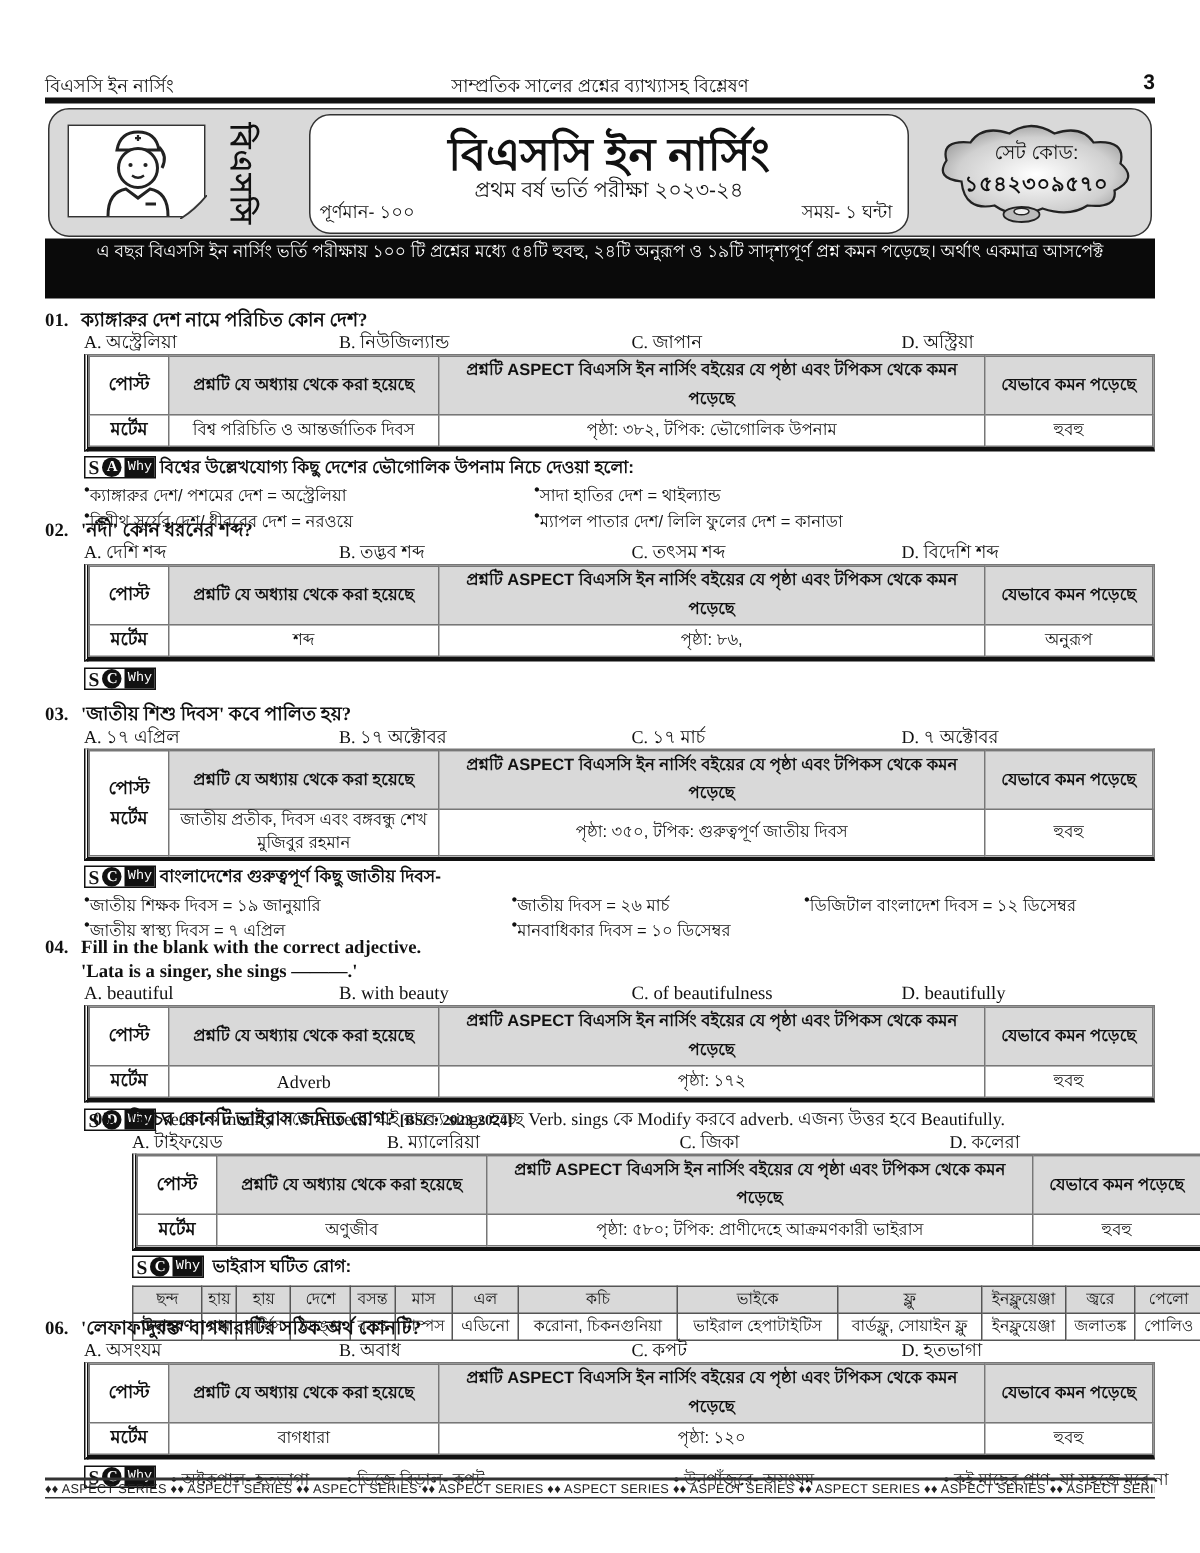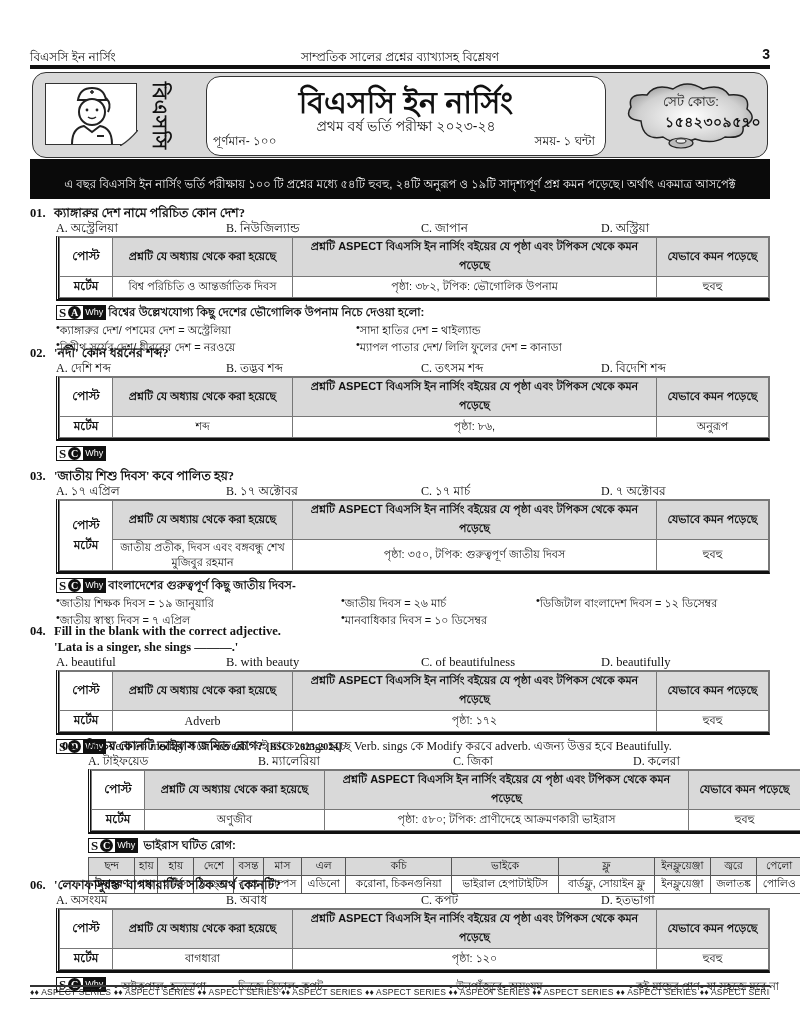--- a/index.html
+++ b/index.html
@@ -17,23 +17,23 @@
   .nurse-card svg { position: absolute; left: 18px; top: 2px; }
   .vertical-brand { position: absolute; left: 113px; top: 6px; width: 30px; height: 74px; font-family: "Liberation Sans", sans-serif; font-weight: bold; font-size: 20px; writing-mode: vertical-rl; text-align: center; letter-spacing: 1px; }
   .title-box { position: absolute; left: 173px; top: 3px; width: 400px; height: 80px; background: #fff; border: 1.5px solid #333; border-radius: 14px; }
   .title-box .title { position: absolute; left: 0; right: 0; top: 2px; text-align: center; font-family: "Liberation Sans", sans-serif; font-size: 30px; font-weight: bold; }
   .title-box .subtitle { position: absolute; left: 0; right: 0; top: 38px; text-align: center; font-family: "Liberation Sans", sans-serif; font-size: 14px; }
   .title-box .marks { position: absolute; left: 6px; bottom: 3px; font-family: "Liberation Sans", sans-serif; font-size: 12px; }
   .title-box .time { position: absolute; right: 10px; bottom: 3px; font-family: "Liberation Sans", sans-serif; font-size: 12px; }
   .cloud { position: absolute; left: 588px; top: 8px; width: 140px; height: 66px; }
   .cloud svg { position: absolute; left: 0; top: 0; }
   .cloud .label { position: absolute; left: 0; right: 0; top: 11px; text-align: center; font-family: "Liberation Sans", sans-serif; font-size: 13px; }
-  .cloud .code { position: absolute; left: 0; right: 0; top: 30px; text-align: right; font-family: "Liberation Sans", sans-serif; font-size: 14px; font-weight: bold; letter-spacing: 0.5px; }
-
-  .notice { position: absolute; left: 30px; top: 159px; width: 740px; height: 40px; background: #0a0a0a; color: #fff; font-family: "Liberation Sans", sans-serif; font-size: 11.5px; text-align: center; line-height: 19px; padding-top: 16px; }
+  .cloud .code { position: absolute; left: 0; right: 0; top: 30px; text-align: center; font-family: "Liberation Sans", sans-serif; font-size: 14px; font-weight: bold; letter-spacing: 0.5px; }
+
+  .notice { position: absolute; left: 30px; top: 159px; width: 740px; height: 40px; background: #0a0a0a; color: #fff; font-family: "Liberation Sans", sans-serif; font-size: 11.5px; text-align: center; line-height: 19px; padding-top: 0; }
 
   .q { position: absolute; left: 30px; width: 740px; }
   .q-head { font-weight: bold; font-size: 12.5px; height: 16px; line-height: 16px; white-space: nowrap; }
   .q-head .num { display: inline-block; width: 24px; }
   .q-head .small { font-size: 10px; }
   .q-sub { font-weight: bold; font-size: 12.5px; margin-left: 24px; line-height: 16px; }
   .opts { position: relative; height: 15px; margin-left: 26px; font-size: 12px; line-height: 15px; }
   .opts span { position: absolute; top: 0; white-space: nowrap; }
   .opts .o0 { left: 0; } .opts .o1 { left: 170px; } .opts .o2 { left: 365px; } .opts .o3 { left: 545px; }
 
@@ -42,21 +42,21 @@
   .pm td, .pm th { border: 1px solid #777; text-align: center; padding: 0 3px; height: 20px; }
   .pm th { background: #d9d9d9; font-weight: bold; }
   .pm td.pm-label { font-weight: bold; font-size: 12px; width: 53px; }
   .pm .c1 { width: 180px; }
   .pm .c3 { width: 112px; }
 
   .why { position: relative; margin-left: 26px; margin-top: 3px; font-size: 11.5px; font-family: "Liberation Sans", sans-serif; line-height: 16px; }
   .badge { display: inline-flex; align-items: center; border: 1.5px solid #111; height: 15px; vertical-align: middle; margin-right: 2px; }
   .badge .s { font-family: "Liberation Serif", serif; font-weight: bold; font-size: 13px; padding: 0 2px; line-height: 13px; }
   .badge .circ { display: inline-block; width: 13px; height: 13px; border-radius: 50%; background: #111; color: #fff; font-family: "Liberation Serif", serif; font-weight: bold; font-size: 10px; text-align: center; line-height: 13px; }
-  .badge .w { background: #111; color: #fff; font-family: Liberation Sans, sans-serif; font-size: 9px; padding: 0 2px; height: 13px; line-height: 13px; margin-left: 2px; }
+  .badge .w { background: #111; color: #fff; font-family: Liberation Mono, monospace; font-size: 9px; padding: 0 2px; height: 13px; line-height: 13px; margin-left: 2px; }
   .why .eng { font-family: "Liberation Serif", serif; font-size: 12px; }
 
   .bullets { position: relative; margin-left: 26px; font-family: "Liberation Sans", sans-serif; font-size: 11px; }
   .bullets .row { position: relative; height: 17px; }
   .bullets .row span { position: absolute; top: 1px; white-space: nowrap; }
   .bullets .b0 { left: 0; } .bullets .b1 { left: 285px; } .bullets .b2 { left: 480px; }
   .bullets .b1w { left: 300px; }
 
   .virus { margin-left: 26px; margin-top: 4px; width: 714px; border-collapse: collapse; font-family: "Liberation Sans", sans-serif; font-size: 10.5px; }
   .virus td { border: 1px solid #555; text-align: center; height: 18px; padding: 0 2px; white-space: nowrap; }

